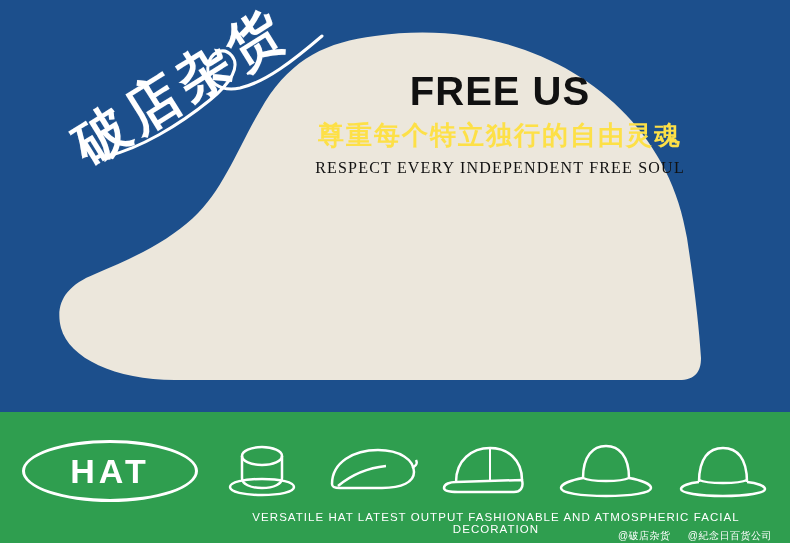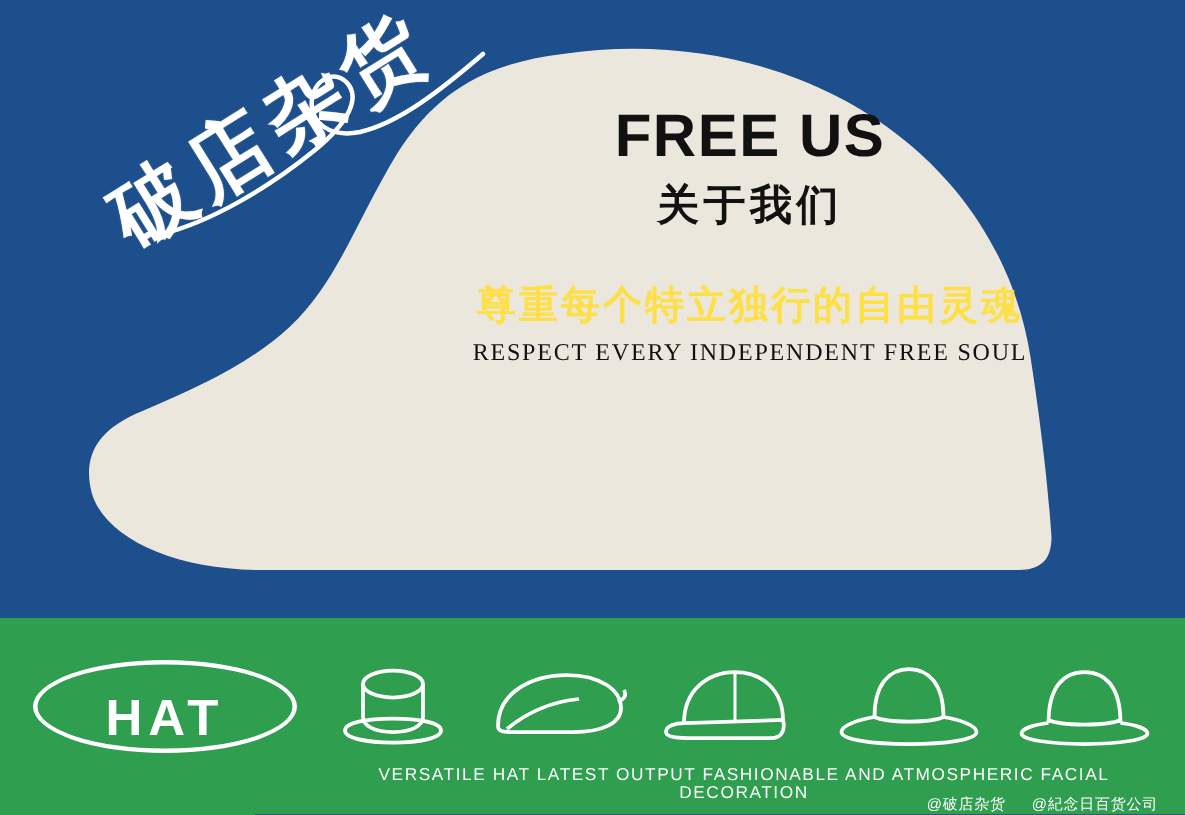--- a/index.html
+++ b/index.html
@@ -57,21 +57,21 @@
   }
 
   
   .green-band{
     position:absolute;left:0;top:412px;width:790px;height:131px;background:#2f9e4f;
     overflow:hidden;
   }
   .hat-badge{
     position:absolute;left:22px;top:28px;width:170px;height:56px;
     border:3px solid #fff;border-radius:50%/50%;
-    display:flex;align-items:flex-end;justify-content:center;
+    display:flex;align-items:center;justify-content:center;
   }
   .hat-badge span{
     color:#fff;font-size:34px;font-weight:bold;letter-spacing:4px;
   }
   .hat-icons{
     position:absolute;left:222px;top:18px;width:545px;height:70px;
     display:flex;align-items:flex-end;justify-content:space-between;
   }
   .hat-icons svg{display:block;}
   .green-caption{
@@ -99,21 +99,20 @@
     </div>
 
     <svg class="squiggle" viewBox="0 0 250 140" xmlns="http://www.w3.org/2000/svg">
       <path d="M8 126 C40 118 78 96 110 70 C132 52 140 36 132 26 C124 16 110 22 108 36 C106 52 120 62 140 58 C166 52 194 30 222 6" fill="none" stroke="#ffffff" stroke-width="3" stroke-linecap="round"></path>
     </svg>
 
     <div class="brand-vert">破店杂货</div>
 
     <div class="about-block">
       <div class="about-en">FREE US</div>
-      <div class="about-cn">关于我们</div>
       <div class="slogan-cn">尊重每个特立独行的自由灵魂</div>
       <div class="slogan-en">RESPECT EVERY INDEPENDENT FREE SOUL</div>
     </div>
   </div>
 
   <div class="green-band">
 
     <div class="hat-badge">
       <span>HAT</span>
     </div>

